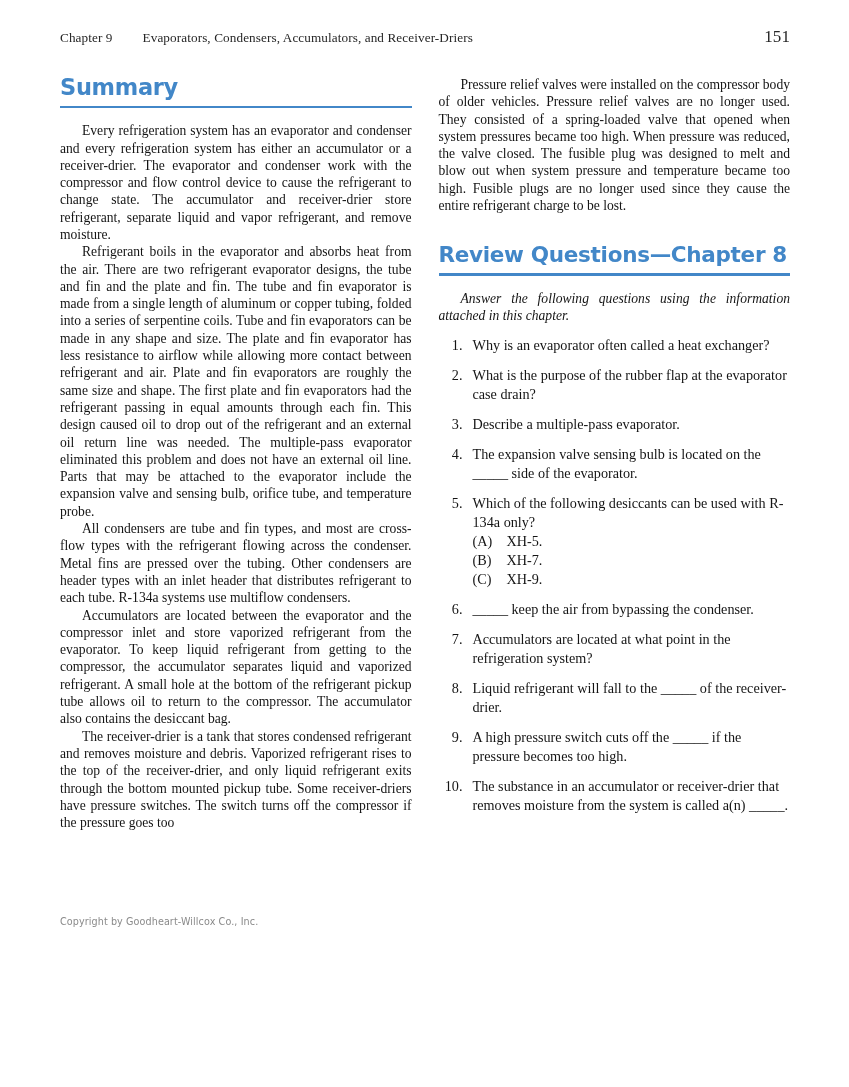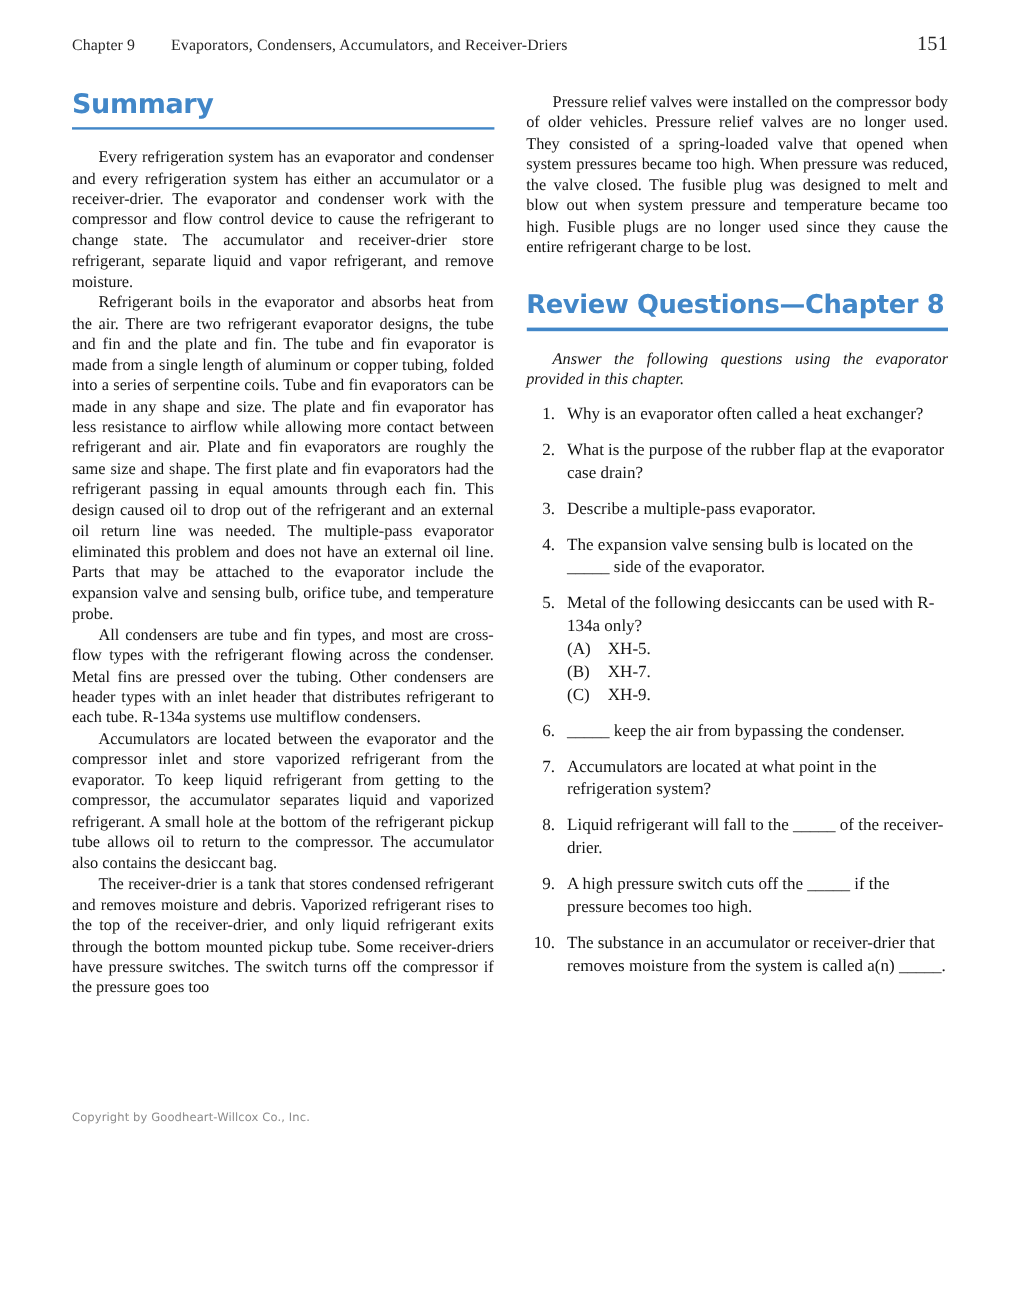--- a/index.html
+++ b/index.html
@@ -137,21 +137,21 @@
     left: 0;
     top: 0;
     width: 30px;
     text-align: left;
   }
 
   
   .footer {
     position: absolute;
     left: 60px;
-    bottom: 4px;
+    bottom: 14px;
     font-family: "DejaVu Sans", "Liberation Sans", sans-serif;
     font-size: 9.6px;
     color: #8a8a8a;
     letter-spacing: 0.1px;
   }
 </style>
 </head>
 <body>
 
 <div class="page">
@@ -178,42 +178,42 @@
     </div>
 
     <div class="col">
       <p class="body">Pressure relief valves were installed on the compressor body of older vehicles. Pressure relief valves are no longer used. They consisted of a spring-loaded valve that opened when system pressures became too high. When pressure was reduced, the valve closed. The fusible plug was designed to melt and blow out when system pressure and temperature became too high. Fusible plugs are no longer used since they cause the entire refrigerant charge to be lost.</p>
 
       <div style="height:30px"></div>
 
       <h2 class="section-head sm">Review Questions—Chapter 8</h2>
       <div class="section-rule"></div>
 
-      <p class="instruction">Answer the following questions using the evaporator provided in this chapter.</p>
+      <p class="instruction">Answer the following questions using the information attached in this chapter.</p>
 
       <ol class="questions">
         <li>
           <span class="qnum">1.</span>
           <span class="qtext">Why is an evaporator often called a heat exchanger?</span>
         </li>
         <li>
           <span class="qnum">2.</span>
           <span class="qtext">What is the purpose of the rubber flap at the evaporator case drain?</span>
         </li>
         <li>
           <span class="qnum">3.</span>
           <span class="qtext">Describe a multiple-pass evaporator.</span>
         </li>
         <li>
           <span class="qnum">4.</span>
           <span class="qtext">The expansion valve sensing bulb is located on the _____ side of the evaporator.</span>
         </li>
         <li>
           <span class="qnum">5.</span>
-          <span class="qtext">Metal of the following desiccants can be used with R-134a only?</span>
+          <span class="qtext">Which of the following desiccants can be used with R-134a only?</span>
           <ul class="choices">
             <li>
               <span class="clabel">(A)</span>
               <span>XH-5.</span>
             </li>
             <li>
               <span class="clabel">(B)</span>
               <span>XH-7.</span>
             </li>
             <li>

